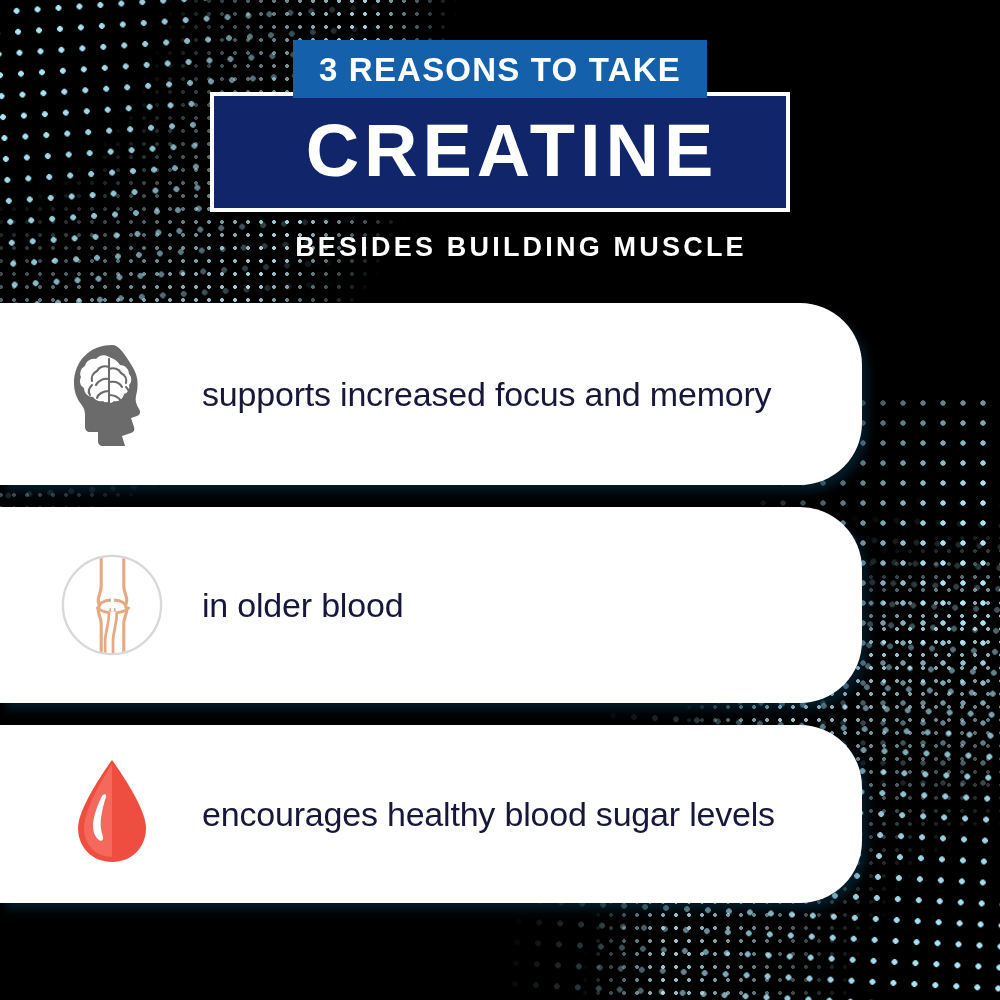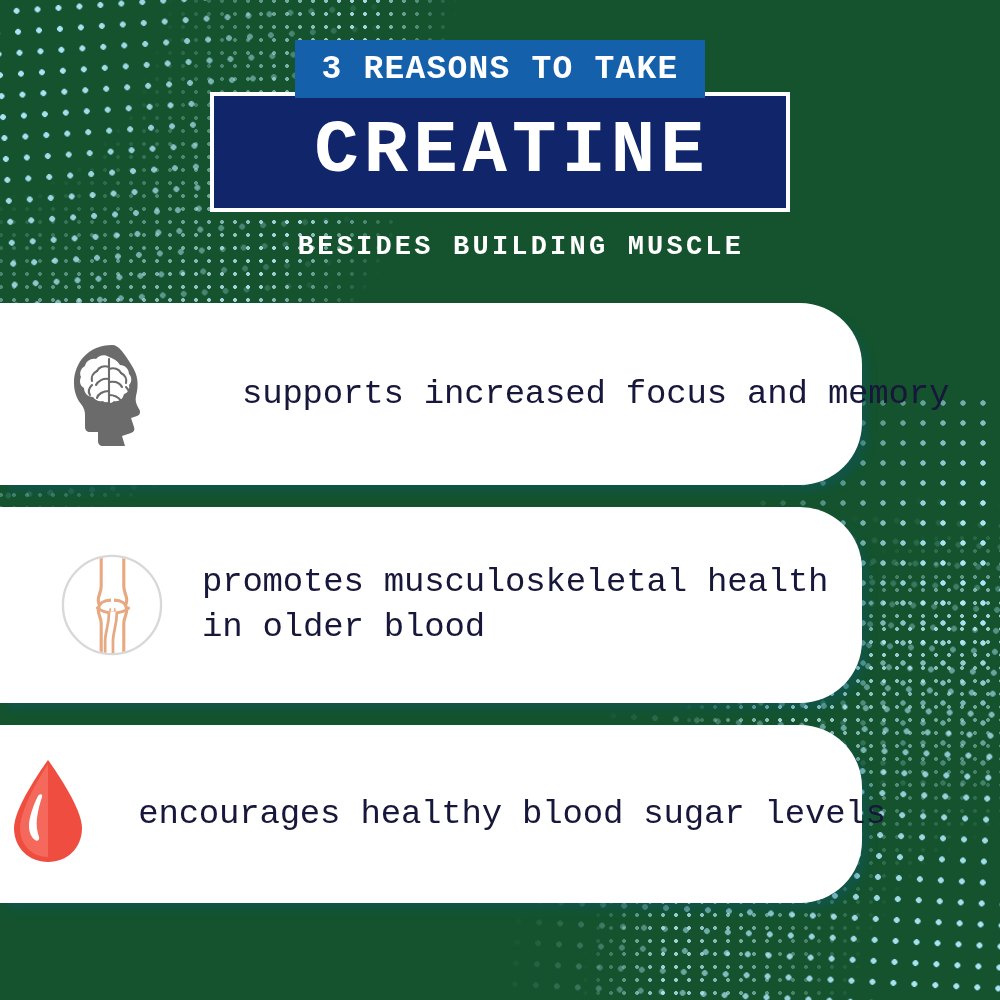--- a/index.html
+++ b/index.html
@@ -8,22 +8,22 @@
     padding: 0;
     background: #ffffff;
   }
   * { box-sizing: border-box; }
 
   .poster {
     position: relative;
     width: 1000px;
     height: 1000px;
     overflow: hidden;
-    background: #14532d;
-    font-family: Liberation Mono, monospace;
+    background: #000000;
+    font-family: Liberation Sans, sans-serif;
   }
 
   
   .halftone {
     position: absolute;
     pointer-events: none;
   }
   .halftone.tl {
     left: -70px;
     top: -70px;
@@ -146,23 +146,23 @@
     position: relative;
     display: flex;
     align-items: center;
     background: #ffffff;
     border-top-right-radius: 62px;
     border-bottom-right-radius: 62px;
     box-shadow: 6px 7px 10px rgba(9, 90, 130, 0.30);
     padding: 0 40px 0 58px;
     margin-bottom: 22px;
   }
-  .card.c1 { height: 182px; gap: 40px; }
+  .card.c1 { height: 182px; }
   .card.c2 { height: 196px; }
-  .card.c3 { height: 178px; justify-content: center; }
+  .card.c3 { height: 178px; }
 
   .card-icon {
     flex: 0 0 auto;
     width: 108px;
     height: 118px;
     display: flex;
     align-items: center;
     justify-content: center;
   }
   .card-text {
@@ -235,21 +235,20 @@
             <path fill="#ffffff" stroke="#e7a982" stroke-width="3.2" stroke-linejoin="round" d="M44 2v34c0 6-3 9-3 14 0 7 6 10 13 10"></path>
             <path fill="#ffffff" stroke="#e7a982" stroke-width="3.2" stroke-linejoin="round" d="M67 2v34c0 6 3 9 3 14 0 7-6 10-13 10"></path>
             <path fill="#ffffff" stroke="#e7a982" stroke-width="3.2" stroke-linejoin="round" d="M44 108V74c0-6-3-9-3-14 0-7 6-10 13-10"></path>
             <path fill="#ffffff" stroke="#e7a982" stroke-width="3.2" stroke-linejoin="round" d="M67 108V74c0-6 3-9 3-14 0-7-6-10-13-10"></path>
             <path fill="none" stroke="#e7a982" stroke-width="3" stroke-linecap="round" d="M40 58c5 4 11 5 16 5s12-1 16-5"></path>
             <path fill="#ffffff" stroke="#e7a982" stroke-width="2.8" d="M52 62c0 14-4 20-4 30v16h8V92c0-10 4-16 4-30"></path>
           </g>
         </svg>
       </div>
       <div class="card-text">
-        <span class="line">promotes musculoskeletal health</span>
         <span class="line">in older blood</span>
       </div>
     </div>
 
     <div class="card c3">
       <div class="card-icon">
         <svg viewBox="0 0 80 112" width="80" height="112" aria-hidden="true">
           <path fill="#ef4d3f" d="M40 2C40 2 6 48 6 70c0 20 15 34 34 34s34-14 34-34C74 48 40 2 40 2z"></path>
           <path fill="#f4695c" d="M40 6C40 6 12 48 12 70c0 17 12 29 28 29V6z"></path>
           <path fill="#ffffff" d="M30 38c-5 10-9 22-9 30 0 6 2 11 6 14 2 2 5 0 4-3-2-6-3-12-2-19 1-8 3-15 5-21 1-3-2-4-4-1z"></path>

